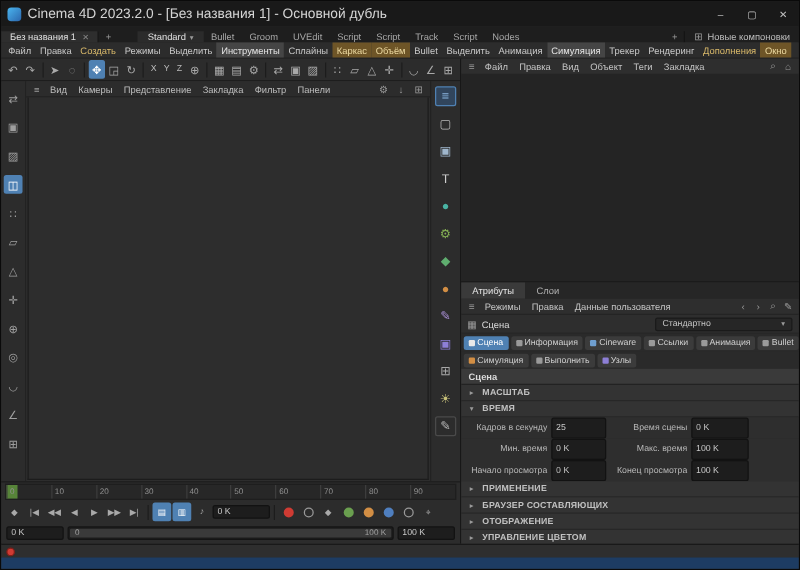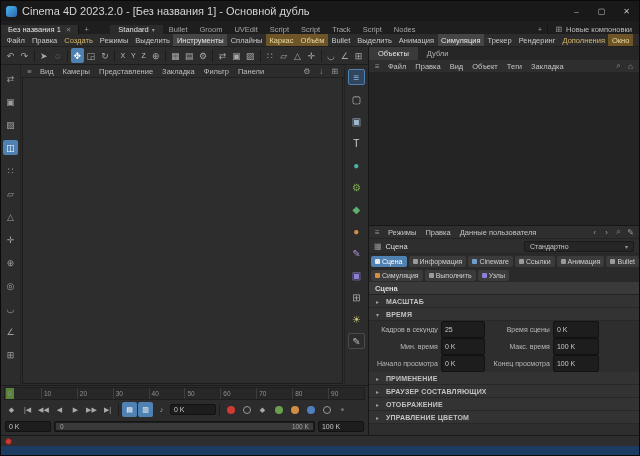--- a/index.html
+++ b/index.html
@@ -347,40 +347,40 @@
             </div>
           </div>
           <input class="fld" value="100 K" style="">
         </div>
       </div>
     </div>
 
     <div class="right-col">
 
       <div class="om-panel">
-        <div class="ptabs">
-          <div class="ptab active">Объекты</div>
-          <div class="ptab">Дубли</div>
-        </div>
         <div class="pmenu">
           <span class="ico">≡</span>
           <span class="mi">Файл</span>
           <span class="mi">Правка</span>
           <span class="mi">Вид</span>
           <span class="mi">Объект</span>
           <span class="mi">Теги</span>
           <span class="mi">Закладка</span>
           <span class="spacer"></span>
           <span class="ico">⌕</span>
           <span class="ico">⌂</span>
         </div>
         <div class="om-content"></div>
       </div>
 
       <div class="attr-panel">
+        <div class="ptabs">
+          <div class="ptab active">Атрибуты</div>
+          <div class="ptab">Слои</div>
+        </div>
         <div class="pmenu">
           <span class="ico">≡</span>
           <span class="mi">Режимы</span>
           <span class="mi">Правка</span>
           <span class="mi">Данные пользователя</span>
           <span class="spacer"></span>
           <span class="ico">‹</span>
           <span class="ico">›</span>
           <span class="ico">⌕</span>
           <span class="ico">✎</span>

